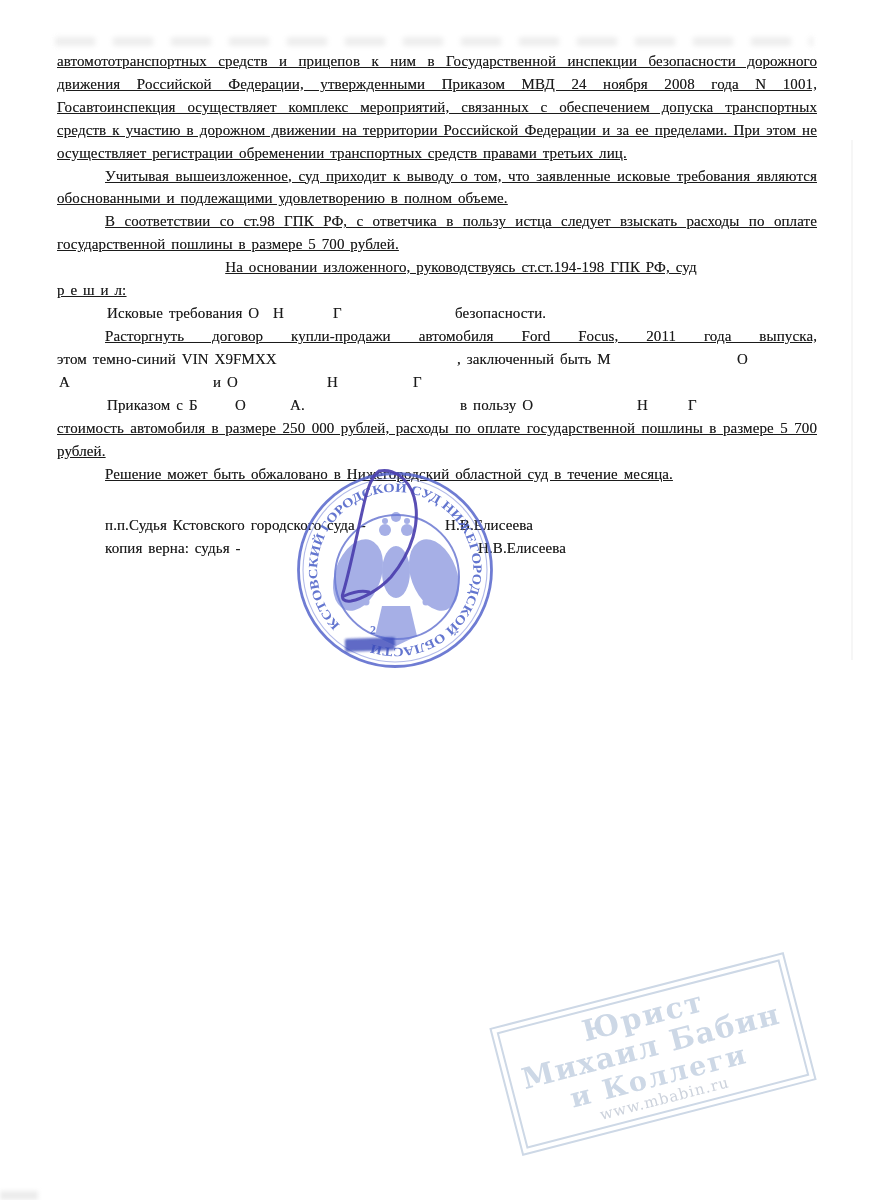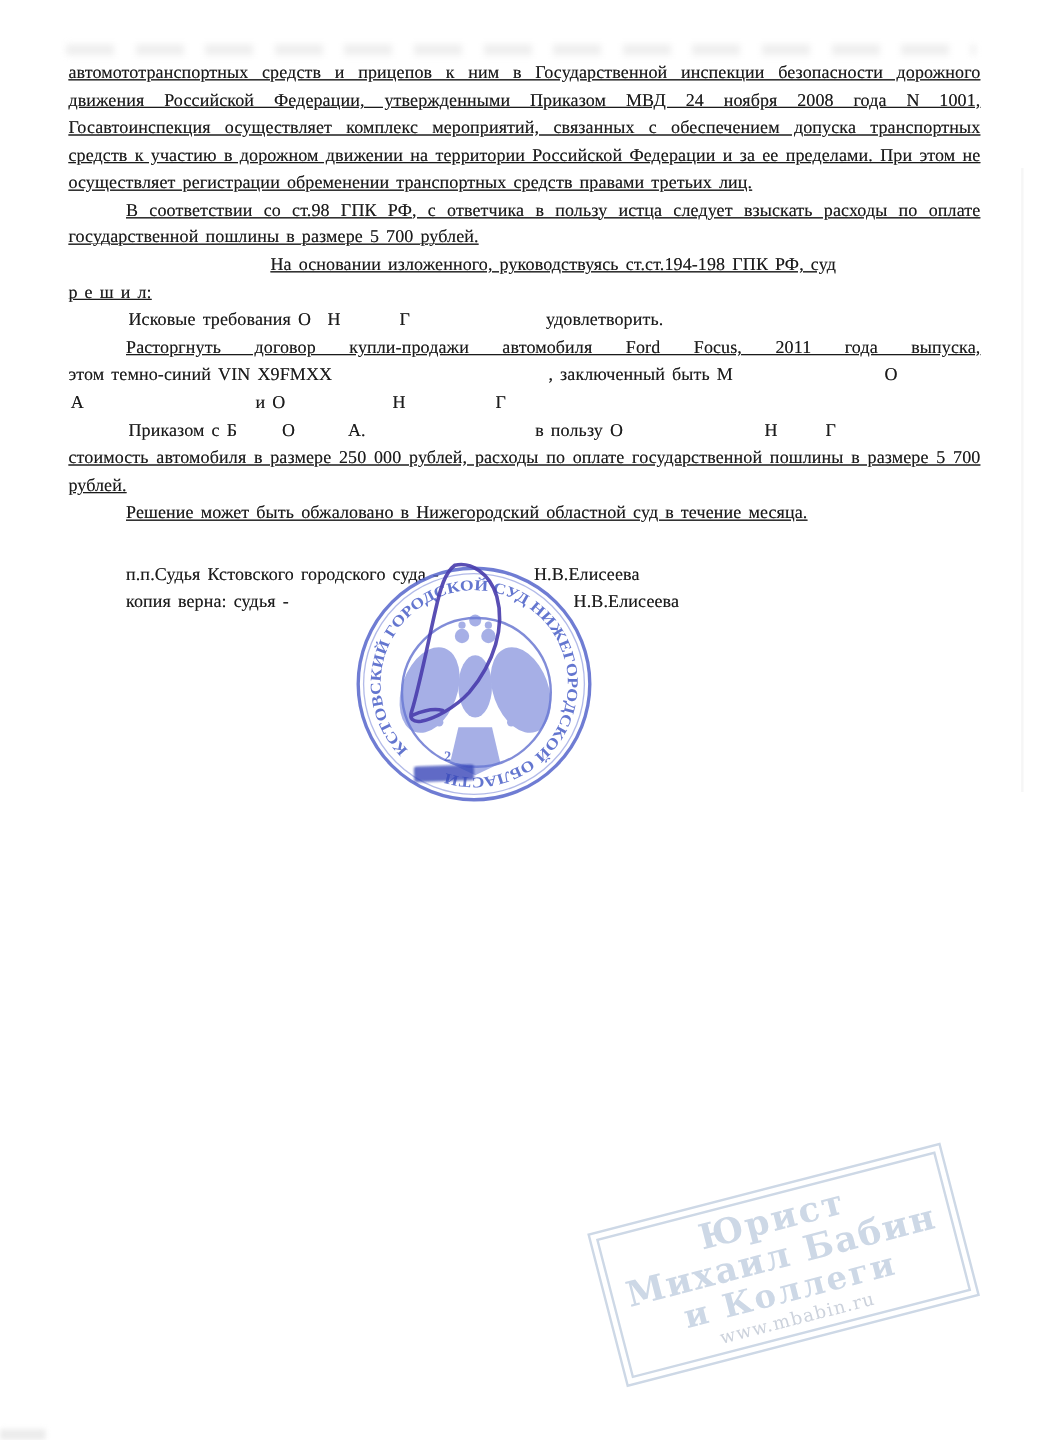--- a/index.html
+++ b/index.html
@@ -66,29 +66,30 @@
 <body>
 
 <div class="page">
 
   <div class="ghost-top"></div>
   <div class="edge-line"></div>
   <div class="corner-smudge"></div>
 
   <div class="doc">
     <p class="plain" style="text-align:justify;">автомототранспортных средств и прицепов к ним в Государственной инспекции безопасности дорожного движения Российской Федерации, утвержденными Приказом МВД 24 ноября 2008 года N 1001, Госавтоинспекция осуществляет комплекс мероприятий, связанных с обеспечением допуска транспортных средств к участию в дорожном движении на территории Российской Федерации и за ее пределами. При этом не осуществляет регистрации обременении транспортных средств правами третьих лиц.</p>
+    <p class="indent">Учитывая вышеизложенное, суд приходит к выводу о том, что заявленные исковые требования являются обоснованными и подлежащими удовлетворению в полном объеме.</p>
     <p class="indent">В соответствии со ст.98 ГПК РФ, с ответчика в пользу истца следует взыскать расходы по оплате государственной пошлины в размере 5 700 рублей.</p>
     <p class="indent plain">На основании изложенного, руководствуясь ст.ст.194-198 ГПК РФ, суд</p>
     <p class="center">р е ш и л:</p>
 
     <div class="rline">
       <span style="left:50px">Исковые требования О</span>
       <span style="left:216px">Н</span>
       <span style="left:276px">Г</span>
-      <span style="left:398px">удовлетворить.</span>
+      <span style="left:398px">безопасности.</span>
     </div>
 
     <p class="indent fulljust">Расторгнуть договор купли-продажи автомобиля Ford Focus, 2011 года выпуска,</p>
 
     <div class="rline">
       <span style="left:0">этом темно-синий VIN X9FMXX</span>
       <span style="left:400px">, заключенный быть М</span>
       <span style="left:680px">О</span>
     </div>
 
@@ -96,21 +97,21 @@
       <span style="left:2px">А</span>
       <span style="left:156px">и О</span>
       <span style="left:270px">Н</span>
       <span style="left:356px">Г</span>
     </div>
 
     <div class="rline">
       <span style="left:50px">Приказом с Б</span>
       <span style="left:178px">О</span>
       <span style="left:233px">А.</span>
-      <span style="left:389px">в пользу О</span>
+      <span style="left:403px">в пользу О</span>
       <span style="left:580px">Н</span>
       <span style="left:631px">Г</span>
     </div>
 
     <p class="plain" style="text-align:justify;">стоимость автомобиля в размере 250 000 рублей, расходы по оплате государственной пошлины в размере 5 700 рублей.</p>
     <p class="indent">Решение может быть обжаловано в Нижегородский областной суд в течение месяца.</p>
 
     <div class="sigblock">
       <div class="rline">
         <span style="left:48px">п.п.Судья Кстовского городского суда -</span>

